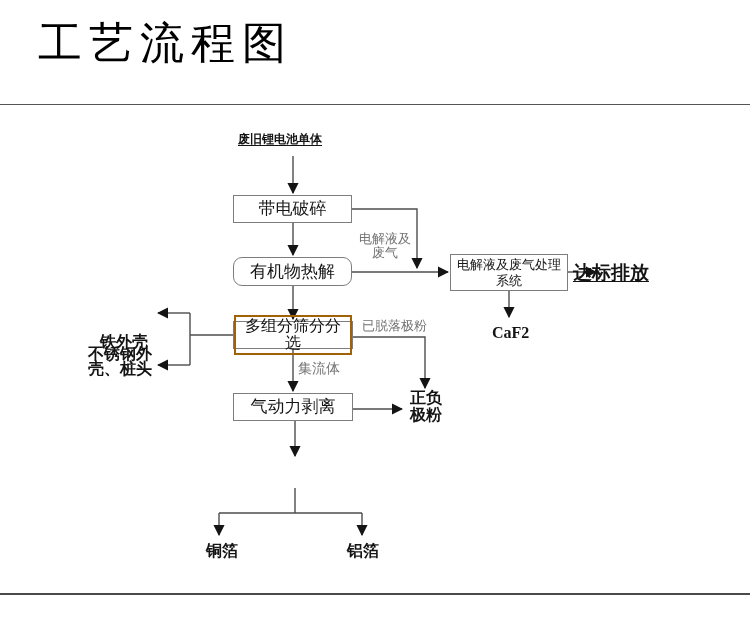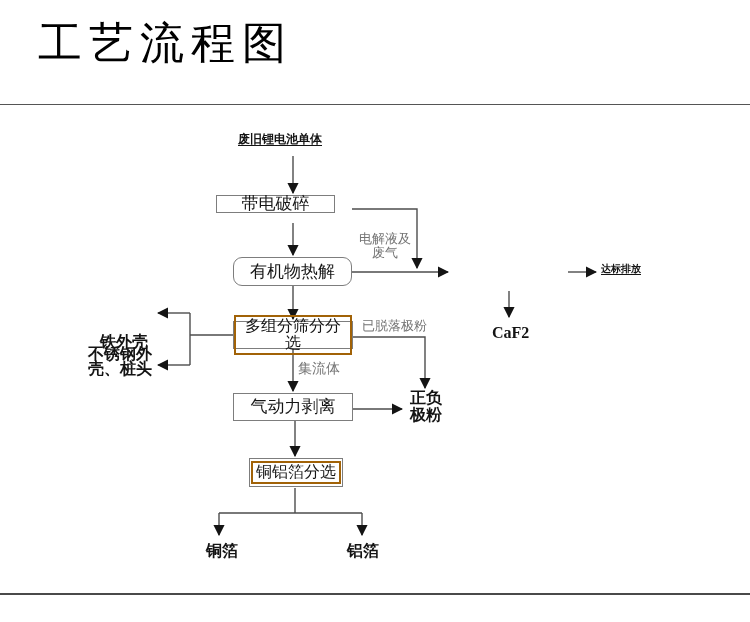--- a/index.html
+++ b/index.html
@@ -104,54 +104,55 @@
       <path d="M353,409 L402,409" marker-end="url(#arr)"></path>
 
       <path d="M295,488 L295,513 M219,513 L362,513"></path>
       <path d="M219,513 L219,535" marker-end="url(#arr)"></path>
       <path d="M362,513 L362,535" marker-end="url(#arr)"></path>
     </g>
   </svg>
 
   <div class="txt term underlined" style="left:238px; top:133px; width:114px; font-size:12px; text-align:left;">废旧锂电池单体</div>
 
-  <div class="node" style="left:216px; top:195px; width:119px; height:18px;">
+  <div class="node" style="left:233px; top:195px; width:119px; height:28px;">
     <span>带电破碎</span>
   </div>
 
   <div class="node" style="left:233px; top:257px; width:119px; height:29px;border-radius:9px;">
     <span>有机物热解</span>
   </div>
 
   <div class="node small" style="left:233px; top:321px; width:120px; height:28px;">
     <span class="inner-frame">多组分筛分分选</span>
   </div>
 
   <div class="node" style="left:233px; top:393px; width:120px; height:28px;">
     <span>气动力剥离</span>
   </div>
 
-  <div class="node small" style="left:249px; top:458px; width:94px; height:29px;">
-    <span class="inner-frame">铜铝箔分选</span>
+
+  <div class="node treatment" style="left:450px; top:254px; width:118px; height:37px;">
+    <span>电解液及废气处理
+系统</span>
   </div>
-
 
   <div class="txt edge-label center" style="left:356px; top:232px; width:58px;">电解液及
 废气</div>
 
   <div class="txt edge-label" style="left:362px; top:319px;">已脱落极粉</div>
 
   <div class="txt edge-label" style="left:298px; top:361px; font-size:14px;">集流体</div>
 
   <div class="txt term" style="left:100px; top:305px; font-size:16px;margin-top:28px;">铁外壳</div>
 
   <div class="txt term" style="left:88px; top:346px; font-size:16px; line-height:15px;">不锈钢外
 壳、桩头</div>
 
-  <div class="txt term underlined" style="left:601px; top:263px; font-size:10px;">达标排放</div>
+  <div class="txt term underlined" style="left:573px; top:263px; font-size:19px;">达标排放</div>
 
   <div class="txt term" style="left:492px; top:324px; font-size:16px;">CaF2</div>
 
   <div class="txt term center" style="left:406px; top:389px; width:40px; font-size:16px; line-height:17px;">正负
 极粉</div>
 
   <div class="txt term" style="left:206px; top:542px; font-size:16px;">铜箔</div>
 
   <div class="txt term" style="left:347px; top:542px; font-size:16px;">铝箔</div>
 

